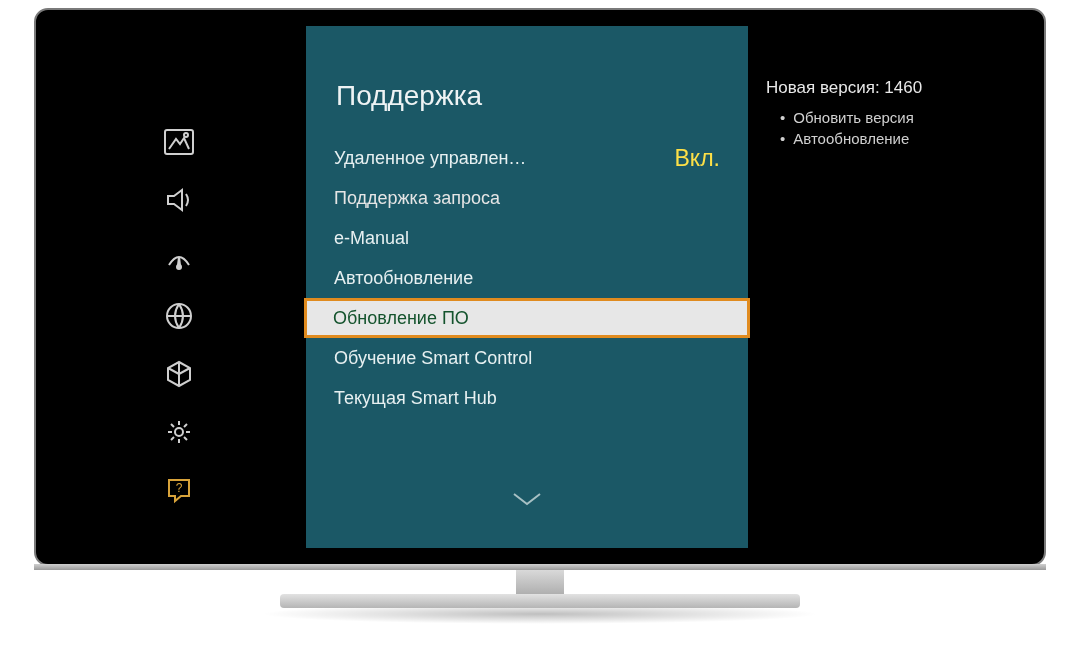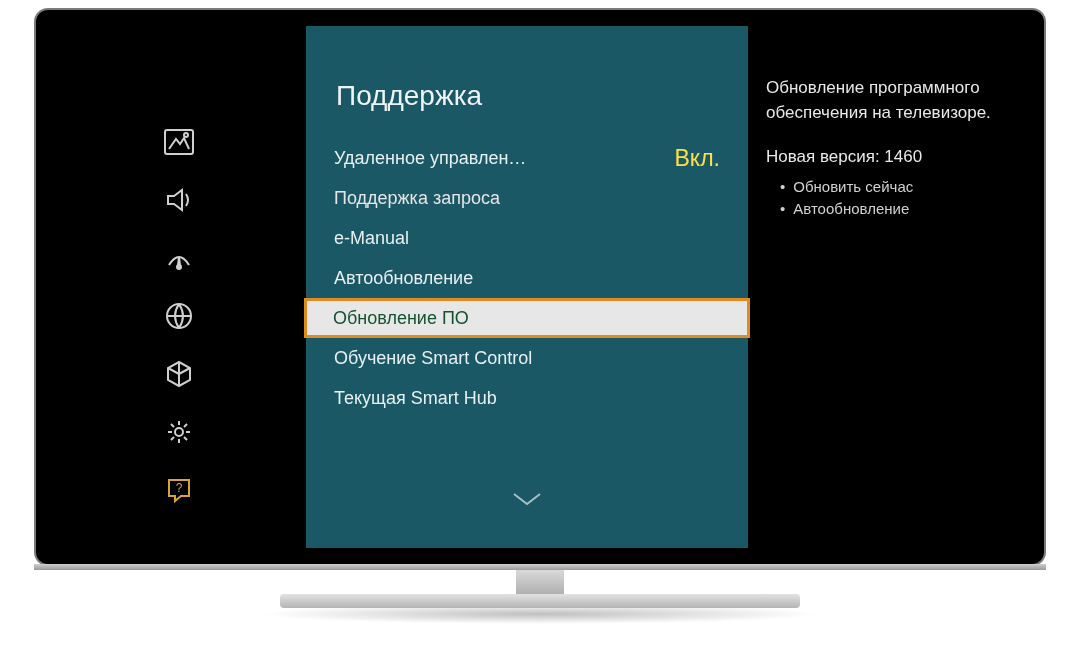--- a/index.html
+++ b/index.html
@@ -229,24 +229,23 @@
           </div>
         </div>
         <div class="scroll-down">
           <svg width="34" height="18" viewBox="0 0 34 18">
               <path d="M4 4 L17 14 L30 4"></path>
             </svg>
         </div>
       </div>
 
       <div class="info-panel">
-        <div class="info-desc">Обновление программного обеспечения на телевизоре.</div>
         <div class="info-version">Новая версия: 1460</div>
         <ul class="info-bullets">
-          <li>Обновить сейчас</li>
+          <li>Обновить версия</li>
           <li>Автообновление</li>
         </ul>
       </div>
 
     </div>
   </div>
 
   <div class="stand">
     <div class="bezel-bottom"></div>
     <div class="neck"></div>

